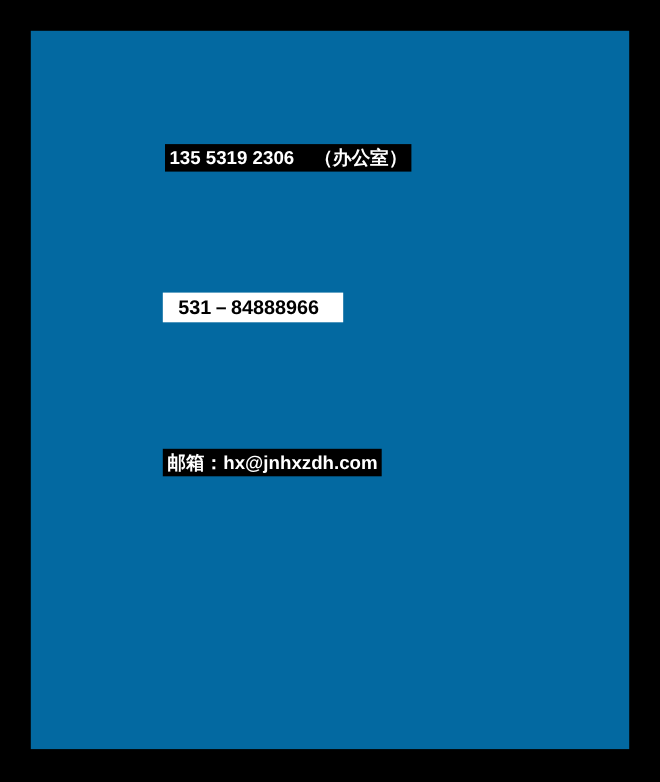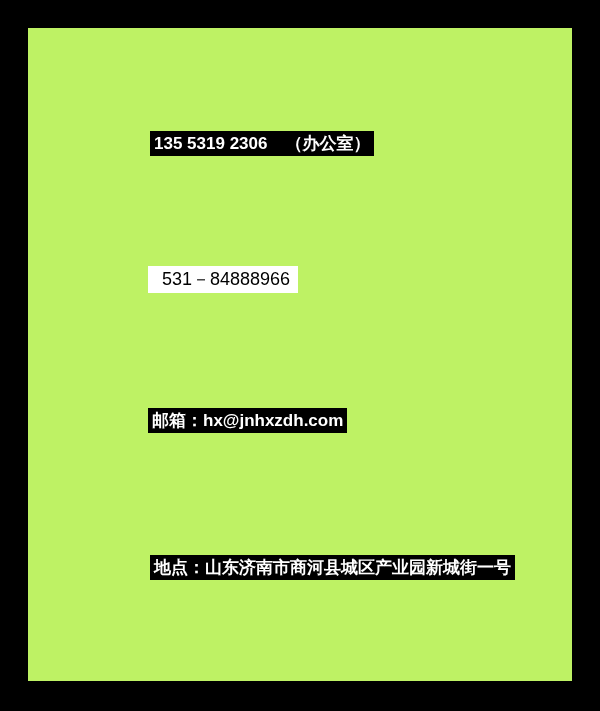--- a/index.html
+++ b/index.html
@@ -39,50 +39,47 @@
     display: inline-block;
     color: #ffffff;
     padding: 2px 4px;
   }
   .flexline {
     display: flex;
     align-items: center;
   }
   .whitebox {
     display: inline-block;
-    width: 150px;
+    width: 164px;
     height: 27px;
     line-height: 27px;
     padding-left: 14px;
     box-sizing: border-box;
     color: #000000;
-    font-weight: normal;
+    font-weight: bold;
     font-size: 18px;
   }
   .spacer {
     display: inline-block;
     width: 18px;
   }
 </style>
 </head>
 <body>
 
 <div class="frame" style="background-color: rgb(0, 0, 0);">
-  <div class="page" style="background-color: #bef264;">
+  <div class="page" style="background-color: #0369a1;">
 
     <div class="line hl" style="left: 122px; top: 103px; background-color: rgb(0, 0, 0);">
       <span>135 5319 2306</span><span class="spacer"></span><span>（办公室）</span>
     </div>
 
     <div class="line flexline" style="left: 120px; top: 238px;">
       <span class="whitebox" style="background-color: rgb(255, 255, 255);">531－84888966</span>
     </div>
 
     <div class="line" style="left: 120px; top: 380px;">
       <span class="hl" style="background-color: rgb(0, 0, 0);">邮箱：hx@jnhxzdh.com</span>
     </div>
 
-    <div class="line" style="left: 122px; top: 527px;">
-      <span class="hl" style="background-color: rgb(0, 0, 0);">地点：山东济南市商河县城区产业园新城街一号</span>
-    </div>
 
   </div>
 </div>
 
 </body></html>

